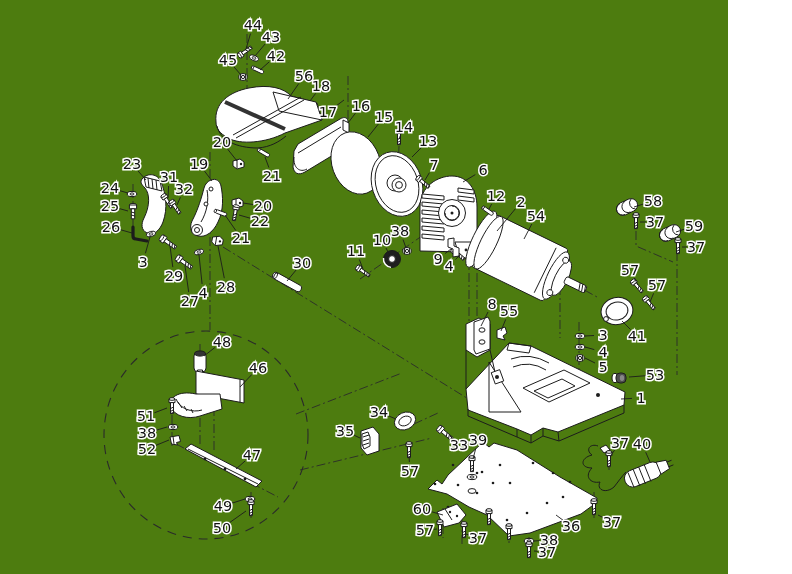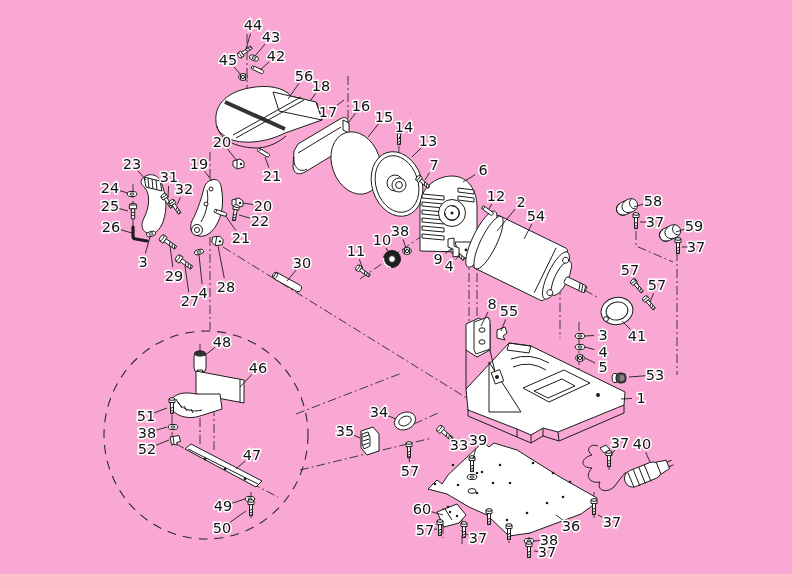--- a/index.html
+++ b/index.html
@@ -1,16 +1,16 @@
 <!DOCTYPE html>
 <html><head>
 <meta charset="utf-8">
 <style>
   html,body{margin:0;padding:0;background:#fff;}
-  .stage{position:relative;width:792px;height:574px;background:#f9a8d4;overflow:hidden;
+  .stage{position:relative;width:728px;height:574px;background:#4d7c0f;overflow:hidden;
          font-family:"DejaVu Sans","Liberation Sans",sans-serif;}
   svg{position:absolute;left:0;top:0;}
   svg *{vector-effect:non-scaling-stroke;}
   .f{fill:#fff;stroke:#1c1c1c;stroke-width:1;}
   .nf{fill:none;stroke:#1c1c1c;stroke-width:1;}
   .k{fill:#1f1f1f;stroke:#1c1c1c;}
   .cl{fill:none;stroke:#2a2a2a;stroke-width:0.9;stroke-dasharray:9 3 2 3;}
   .dash-circle{fill:none;stroke:#2a2a2a;stroke-width:1.1;stroke-dasharray:9 7;}
   line{stroke:#1c1c1c;stroke-width:1;}
   .leader{stroke:#1c1c1c;stroke-width:0.9;}

